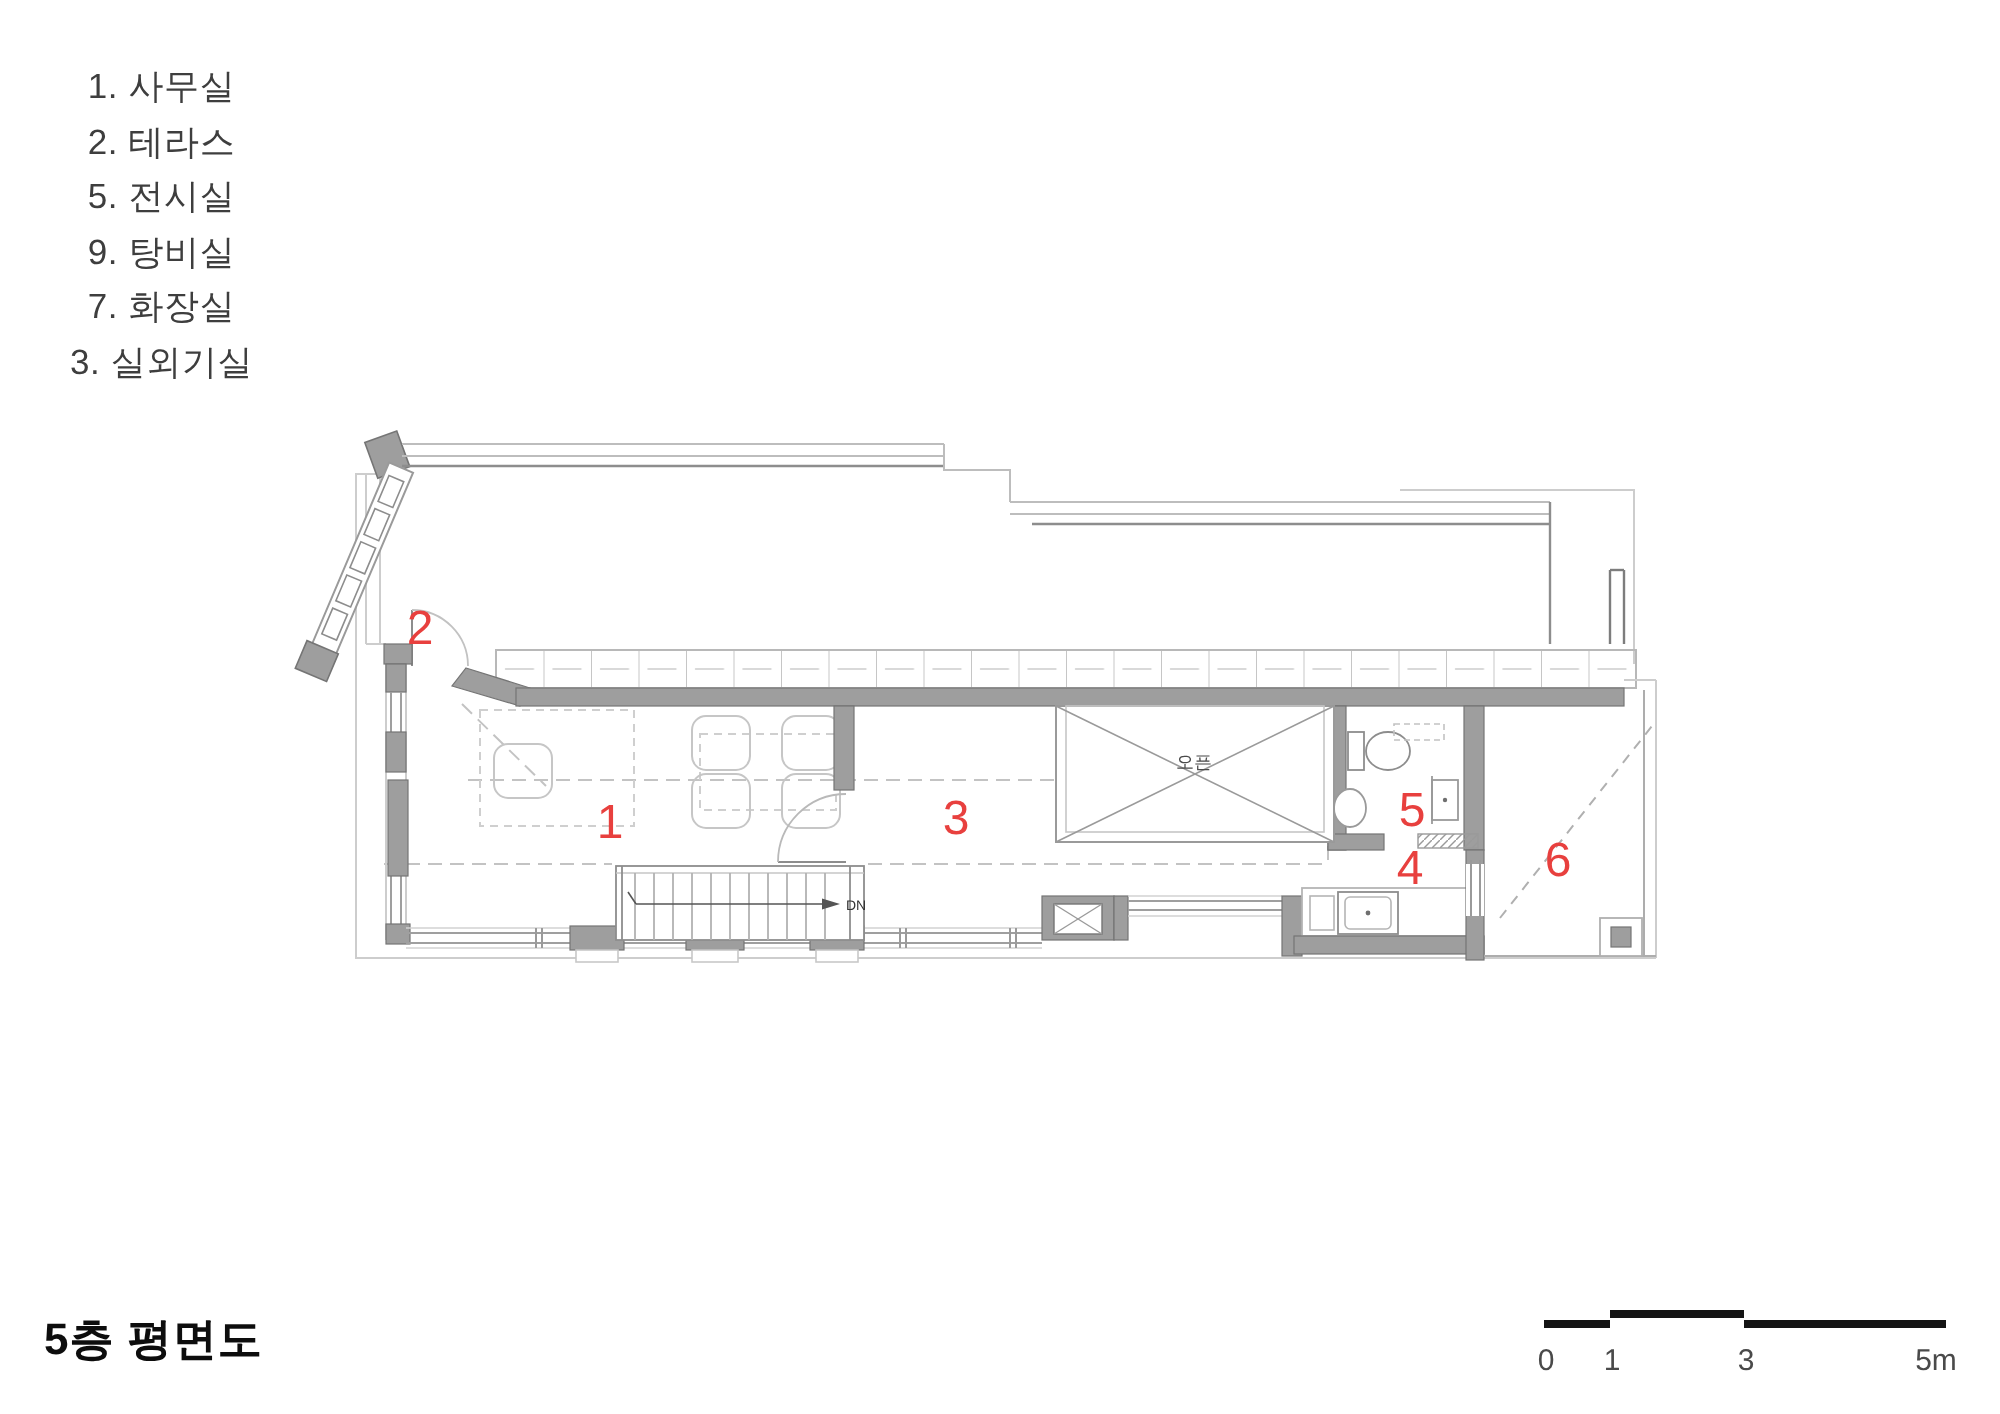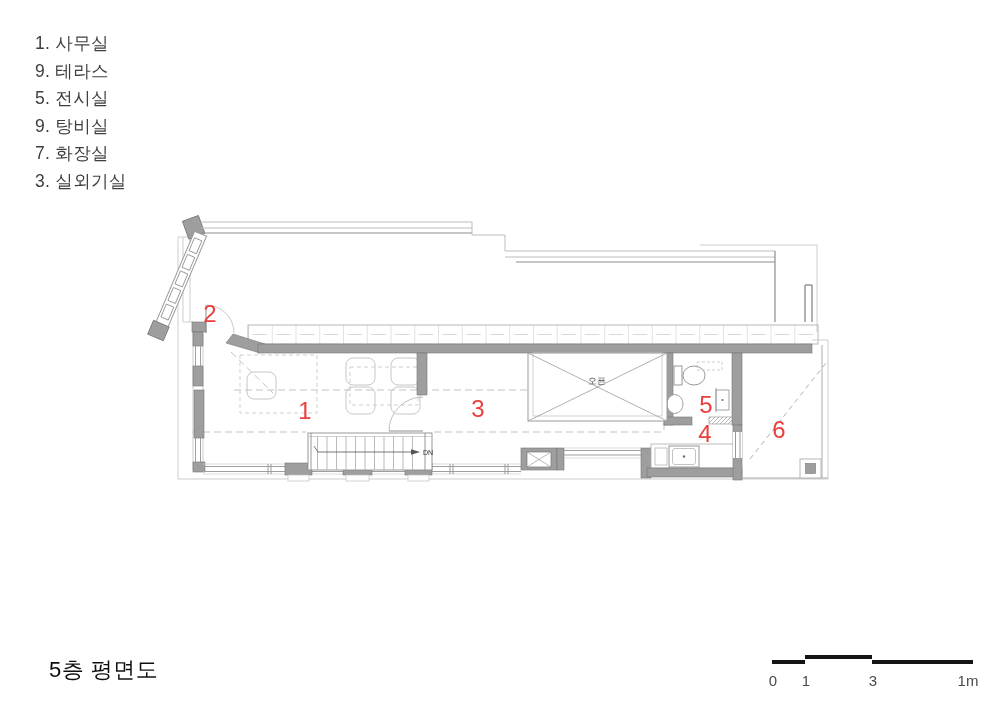--- a/index.html
+++ b/index.html
@@ -2,41 +2,41 @@
 <html><head>
 <meta charset="utf-8">
 <style>
   html,body{margin:0;padding:0;}
   body{
     width:1000px;height:707px;position:relative;background:#ffffff;overflow:hidden;
     font-family:"Liberation Sans","DejaVu Sans",sans-serif;
   }
   .legend{
     position:absolute;left:35px;top:30px;
-    font-size:17.5px;line-height:27.5px;color:#3e3e3e;letter-spacing:0.3px;
+    font-size:17.5px;line-height:27.5px;color:#3e3e3e;letter-spacing:0.3px;text-align:center;
   }
   .plan-title{
-    position:absolute;left:49px;top:655px;
-    font-size:22px;font-weight:normal;color:#0d0d0d;letter-spacing:0.5px;
+    position:absolute;left:22px;top:655px;
+    font-size:22px;font-weight:bold;color:#0d0d0d;letter-spacing:0.5px;
   }
   .plan-svg{position:absolute;left:0;top:0;}
   svg text{font-family:"Liberation Sans","DejaVu Sans",sans-serif;}
   .scalebar{position:absolute;left:0;top:0;}
   .scalebar .seg{position:absolute;background:#141414;height:4px;}
   .scalebar .lbl{
     position:absolute;top:672px;width:30px;margin-left:-15px;text-align:center;
     font-size:15px;color:#4a4a4a;
   }
 </style>
 </head>
 <body>
 
 <div class="legend">
   <div>1. 사무실</div>
-  <div>9. 테라스</div>
+  <div>2. 테라스</div>
   <div>5. 전시실</div>
   <div>9. 탕비실</div>
   <div>7. 화장실</div>
   <div>3. 실외기실</div>
 </div>
 
 <svg class="plan-svg" width="1000" height="707" viewBox="0 0 1000 707">
   <defs>
     <pattern id="band" x="248" y="325" width="23.75" height="19" patternUnits="userSpaceOnUse">
       <line x1="0" y1="0" x2="0" y2="19" stroke="#c6c6c6" stroke-width="1"></line>
@@ -279,14 +279,14 @@
 
 <div class="plan-title">5층 평면도</div>
 
 <div class="scalebar">
   <div class="seg" style="left:772px;top:660px;width:33px;"></div>
   <div class="seg" style="left:805px;top:655px;width:67px;"></div>
   <div class="seg" style="left:872px;top:660px;width:101px;"></div>
   <div class="lbl" style="left:773px;">0</div>
   <div class="lbl" style="left:806px;">1</div>
   <div class="lbl" style="left:873px;">3</div>
-  <div class="lbl" style="left:968px;">1m</div>
+  <div class="lbl" style="left:968px;">5m</div>
 </div>
 
 </body></html>

